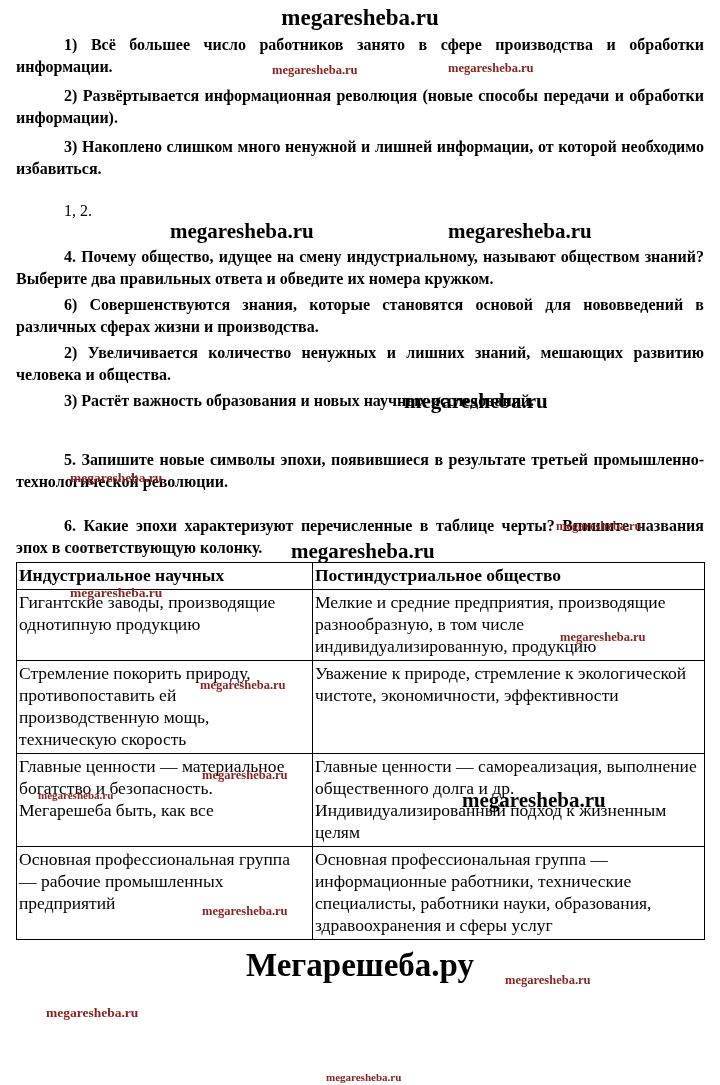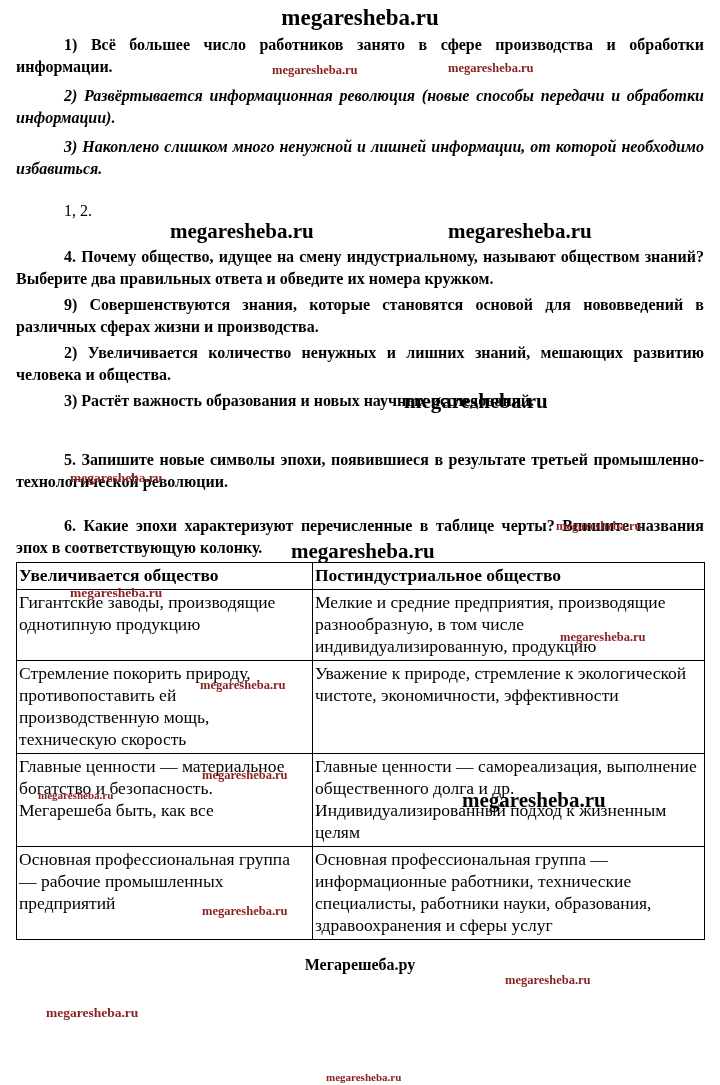--- a/index.html
+++ b/index.html
@@ -28,21 +28,21 @@
   p {
     margin: 0;
     padding: 0;
     font-size: 16px;
     line-height: 22px;
     text-align: justify;
   }
   .b   { font-weight: bold; }
   .ind { text-indent: 48px; }
   .p1    { margin-top: 2px; }
-  .mt7   { margin-top: 7px; font-style: italic; }
+  .mt7   { margin-top: 7px; }
   .ans12 { margin-top: 20px; }
   .q4    { margin-top: 24px; }
   .opt   { margin-top: 4px; }
   .ans13 { margin-top: 19px; }
   .q5    { margin-top: 37px; }
   .ans5  { margin-top: 26px; }
   .q6    { margin-top: 22px; }
 
   table.cmp {
     margin-top: 3px;
@@ -57,21 +57,21 @@
     font-size: 17.5px;
     line-height: 22px;
     padding: 1px 4px 3px 2px;
   }
   table.cmp th { font-weight: bold; }
   col.c-left  { width: 296px; }
   col.c-right { width: 392px; }
 
   .footer {
     margin-top: 10px;
-    font-size: 16px;
+    font-size: 33px;
     line-height: 30px;
     font-weight: bold;
     text-align: center;
   }
 
   .wm-layer { position: absolute; left: 0; top: 0; width: 720px; height: 1085px; pointer-events: none; }
   .wm {
     position: absolute;
     font-weight: bold;
     white-space: nowrap;
@@ -109,36 +109,36 @@
   </div>
 
   <h1 class="title">megaresheba.ru</h1>
 
   <p class="b ind p1">1) Всё большее число работников занято в сфере производства и обработки информации.</p>
   <p class="b ind mt7">2) Развёртывается информационная революция (новые способы передачи и обработки информации).</p>
   <p class="b ind mt7">3) Накоплено слишком много ненужной и лишней информации, от которой необходимо избавиться.</p>
   <p class="ind ans12">1, 2.</p>
 
   <p class="b ind q4">4. Почему общество, идущее на смену индустриальному, называют обществом знаний? Выберите два правильных ответа и обведите их номера кружком.</p>
-  <p class="b ind opt">9) Совершенствуются знания, которые становятся основой для нововведений в различных сферах жизни и производства.</p>
+  <p class="b ind opt">6) Совершенствуются знания, которые становятся основой для нововведений в различных сферах жизни и производства.</p>
   <p class="b ind opt">2) Увеличивается количество ненужных и лишних знаний, мешающих развитию человека и общества.</p>
   <p class="b ind opt">3) Растёт важность образования и новых научных исследований.</p>
 
   <p class="b ind q5">5. Запишите новые символы эпохи, появившиеся в результате третьей промышленно-технологической революции.</p>
 
   <p class="b ind q6">6. Какие эпохи характеризуют перечисленные в таблице черты? Впишите названия эпох в соответствующую колонку.</p>
 
   <table class="cmp">
     <colgroup>
         <col class="c-left">
         <col class="c-right">
       </colgroup>
     <thead>
       <tr>
-        <th>Увеличивается общество</th>
+        <th>Индустриальное научных</th>
         <th>Постиндустриальное общество</th>
       </tr>
     </thead>
     <tbody>
       <tr>
         <td>Гигантские заводы, производящие однотипную продукцию</td>
         <td>Мелкие и средние предприятия, производящие разнообразную, в том числе индивидуализированную, продукцию</td>
       </tr>
       <tr>
         <td>Стремление покорить природу, противопоставить ей производственную мощь, техническую скорость</td>

